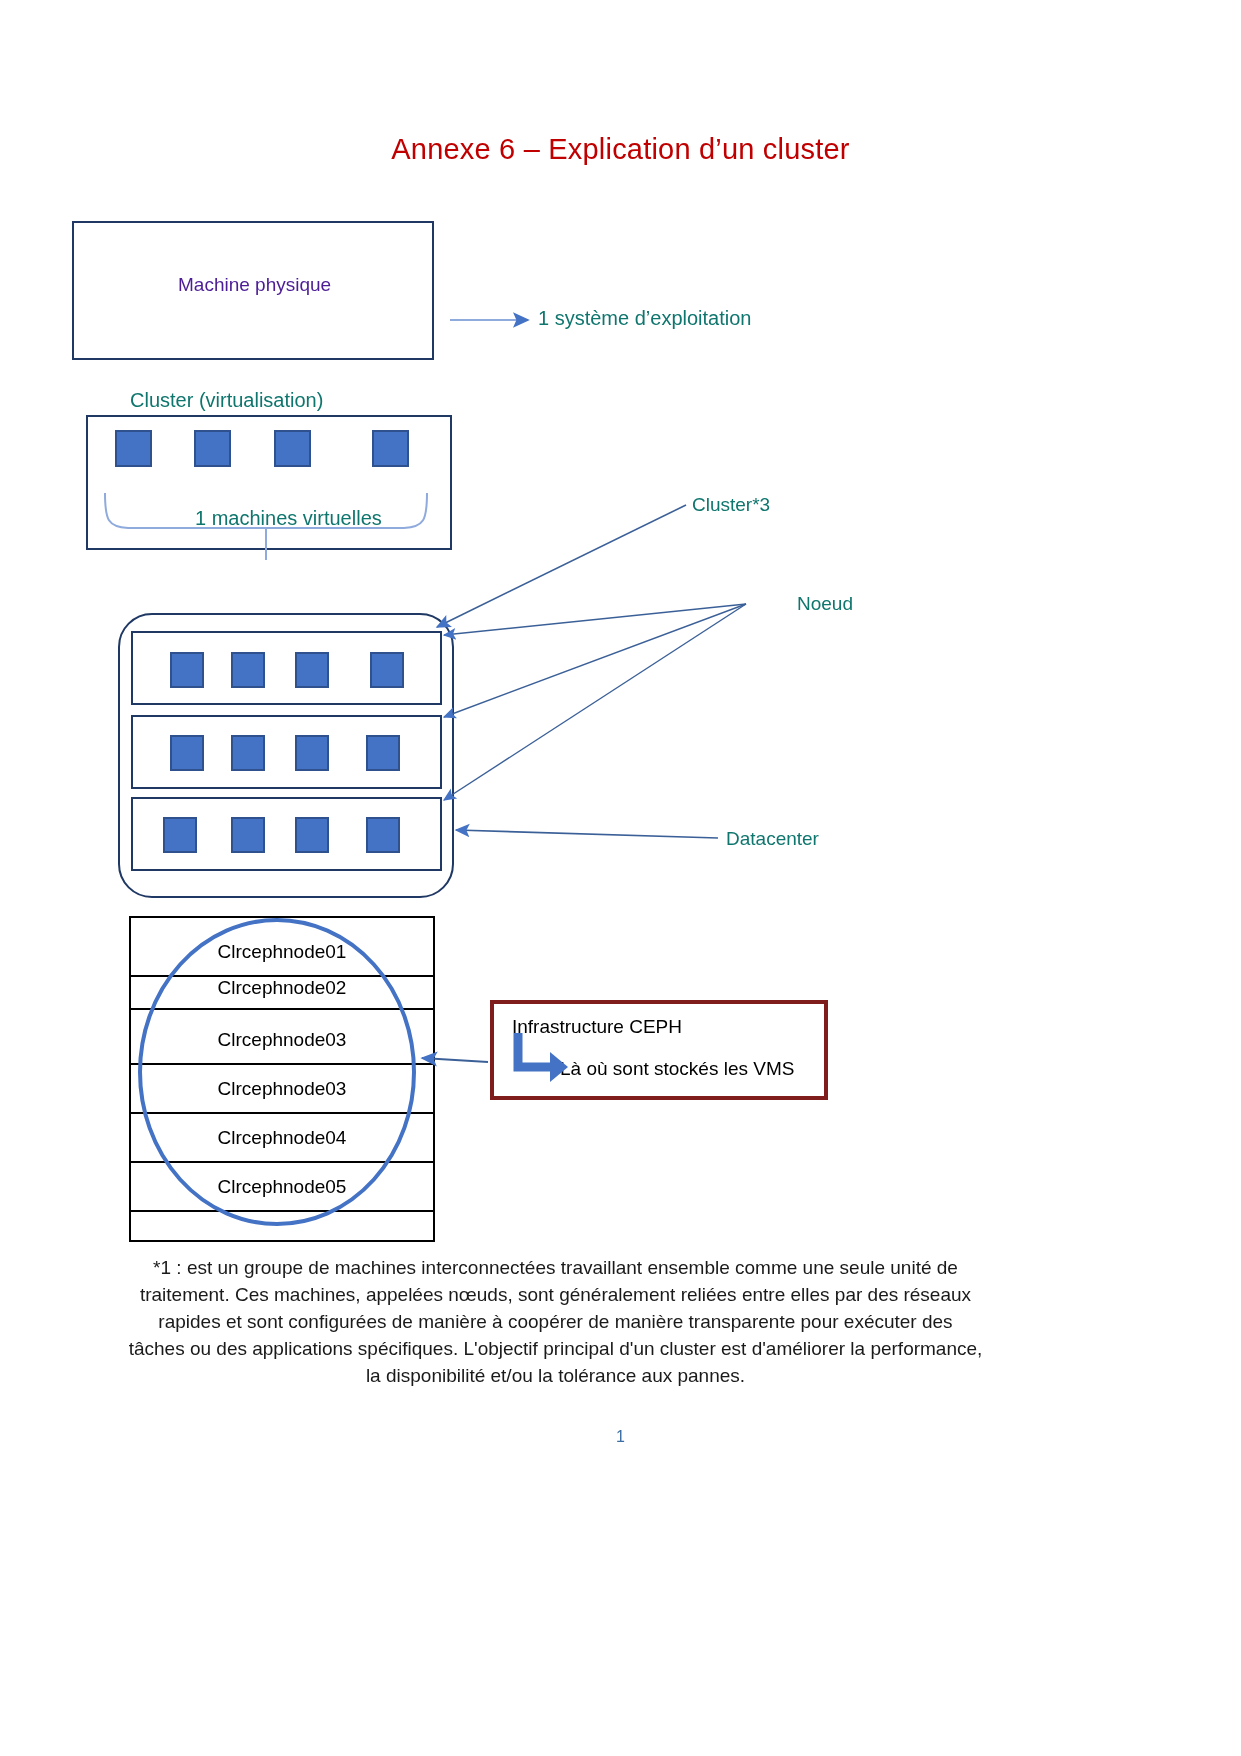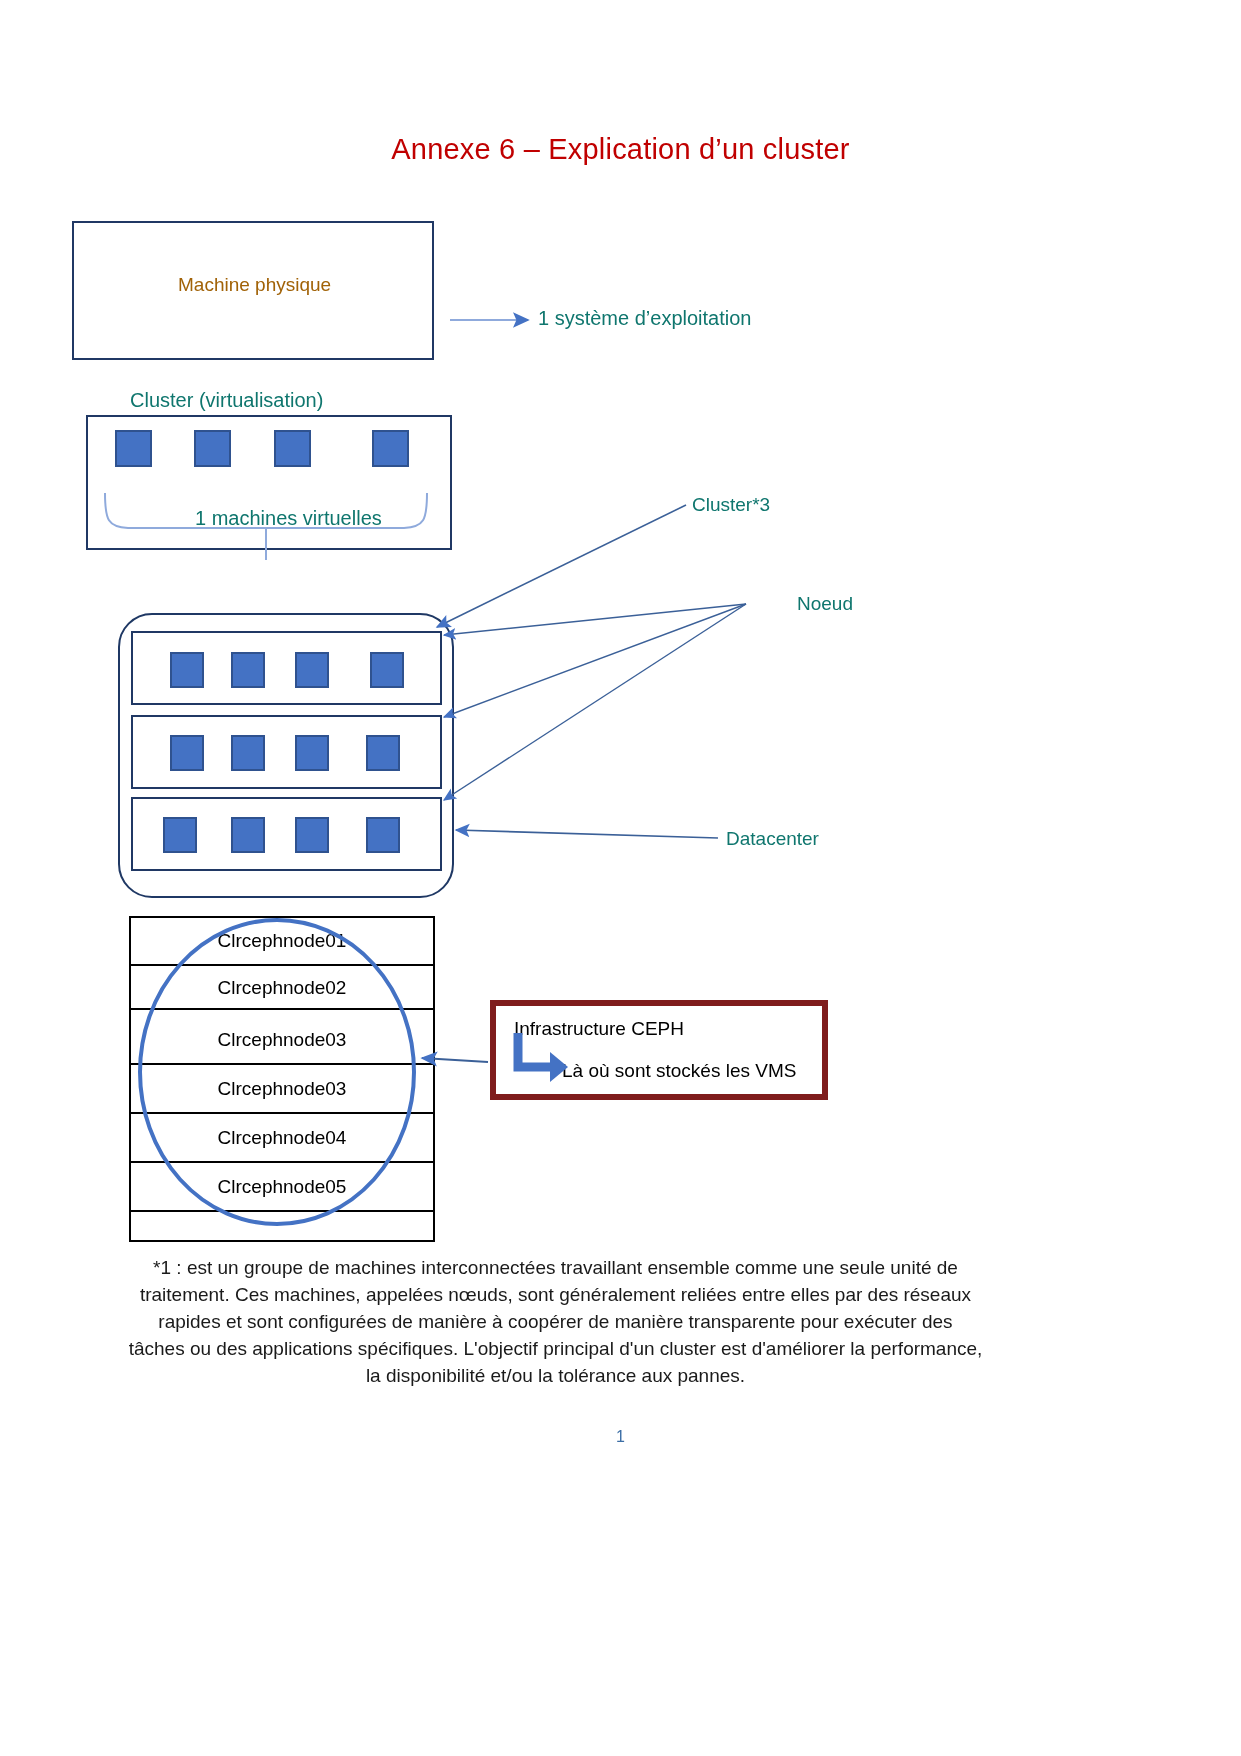--- a/index.html
+++ b/index.html
@@ -32,21 +32,21 @@
   
   .obox {
     position: absolute;
     border: 2px solid #203864;
     background: #fff;
   }
 
   .machine-label {
     position: absolute;
     font-size: 19px;
-    color: #a16207;
+    color: #4c1d95;
     white-space: nowrap;
   }
 
   
   .lbl {
     position: absolute;
     font-size: 19px;
     white-space: nowrap;
     color: #0f766e;
   }
@@ -90,21 +90,21 @@
     position: absolute;
     left: 0; top: 0;
     width: 1241px; height: 1756px;
     pointer-events: none;
     overflow: visible;
   }
 
   
   .ceph-info {
     position: absolute;
-    border: 6px solid #7f1d1d;
+    border: 4px solid #7f1d1d;
     background: #fff;
   }
   .ceph-info .t1 {
     position: absolute;
     left: 18px; top: 12px;
     font-size: 19px;
     white-space: nowrap;
   }
   .ceph-info .t2 {
     position: absolute;
@@ -176,21 +176,21 @@
   <div class="vm" style="left:163px; top:817px; width:34px; height:36px;"></div>
   <div class="vm" style="left:231px; top:817px; width:34px; height:36px;"></div>
   <div class="vm" style="left:295px; top:817px; width:34px; height:36px;"></div>
   <div class="vm" style="left:366px; top:817px; width:34px; height:36px;"></div>
 
   <div class="lbl" style="left:692px; top:494px;">Cluster*3</div>
   <div class="lbl" style="left:753px; top:593px;margin-left:44px;">Noeud</div>
   <div class="lbl" style="left:726px; top:828px;">Datacenter</div>
 
   <div class="ceph-table" style="left:129px; top:916px; width:306px; height:326px;">
-    <div class="ceph-row" style="top:0px; height:48px;">
+    <div class="ceph-row" style="top:11px; height:48px;">
       <span>Clrcephnode01</span>
     </div>
     <div class="ceph-row" style="top:49px; height:43px;">
       <span>Clrcephnode02</span>
     </div>
     <div class="ceph-row" style="top:98px; height:49px;">
       <span>Clrcephnode03</span>
     </div>
     <div class="ceph-row" style="top:147px; height:49px;">
       <span>Clrcephnode03</span>

